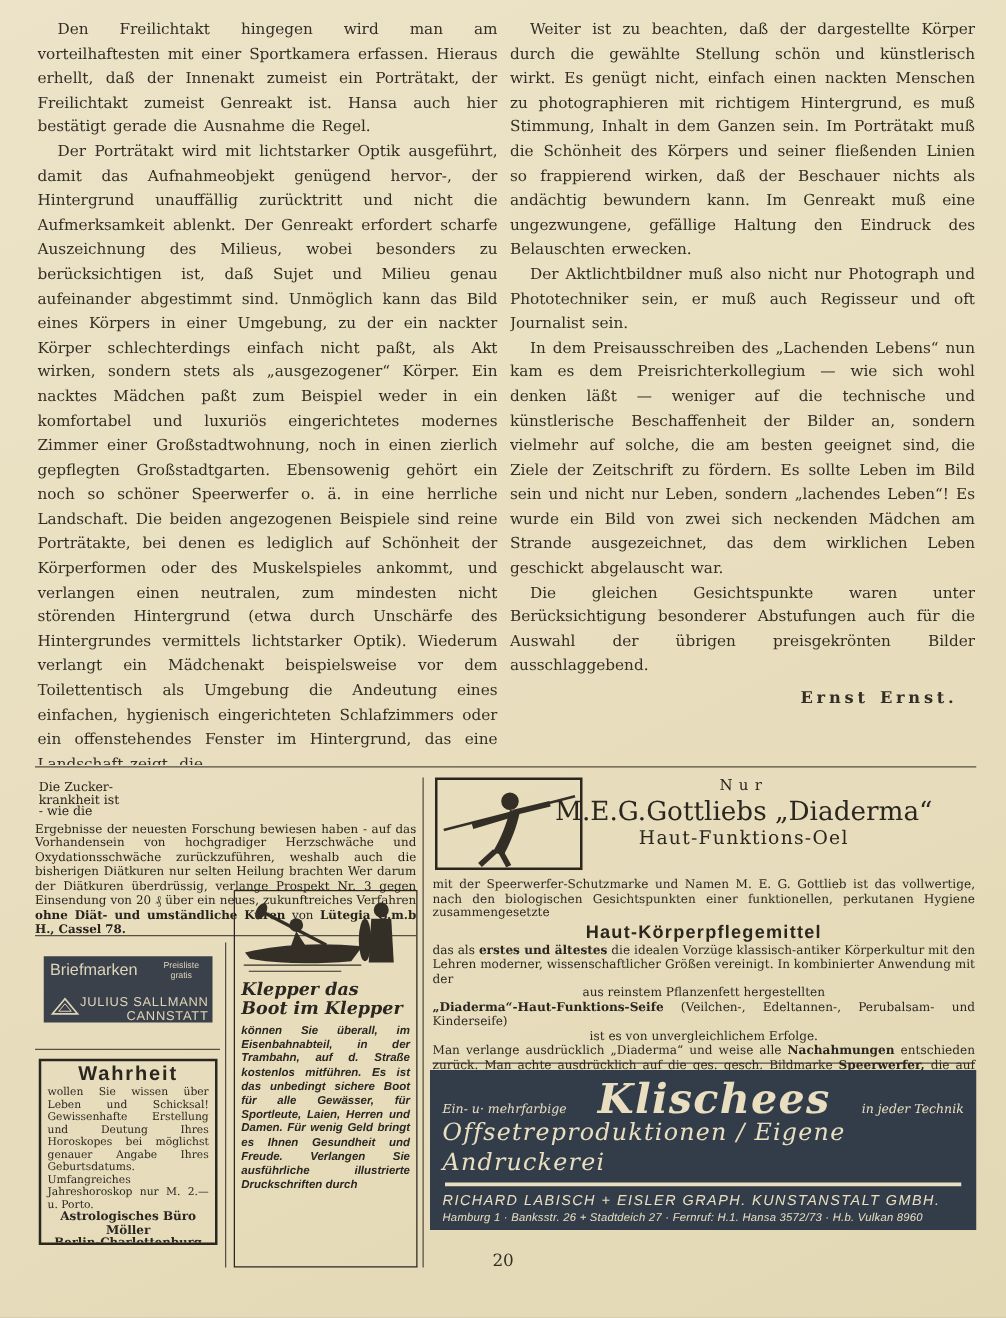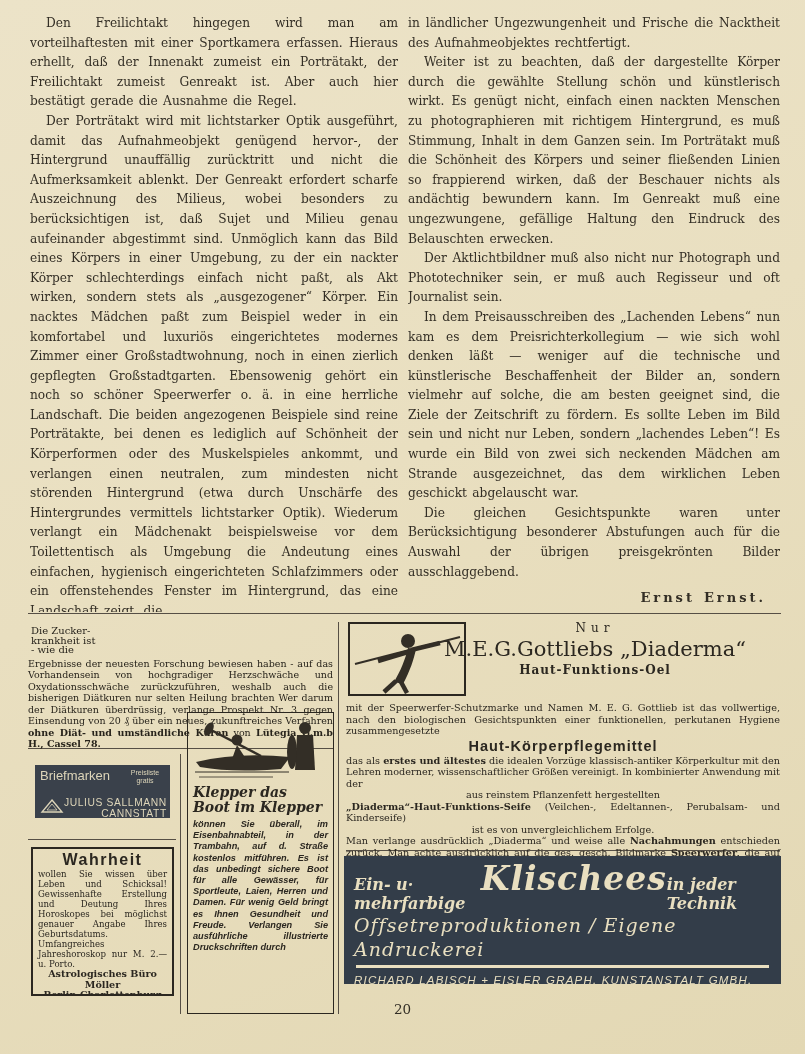--- a/index.html
+++ b/index.html
@@ -86,38 +86,38 @@
   
   .ad-diaderma{position:absolute;left:346px;top:620px;width:434px;color:#2b2720;}
   .dia-top{position:relative;height:80px;}
   .dia-fig{
     position:absolute;left:2px;top:2px;width:118px;height:74px;
     border:2px solid #2b2720;box-sizing:border-box;
   }
   .dia-head{margin-left:64px;text-align:center;}
   .dia-nur{font-size:12px;letter-spacing:5px;line-height:16px;}
   .dia-title{font-size:21px;line-height:26px;white-space:nowrap;}
-  .dia-sub{font-weight:bold;font-size:12px;line-height:17px;letter-spacing:1px;}
+  .dia-sub{font-weight:normal;font-size:15px;line-height:17px;letter-spacing:1px;}
   .dia-body{font-size:9.7px;line-height:11.5px;text-align:justify;margin-top:2px;}
   .dia-body p{margin:0;}
   .dia-center{text-align:center;}
   .dia-mittel{
     text-align:center;font-family:"Liberation Sans",sans-serif;font-weight:bold;
     font-size:14.5px;line-height:16px;letter-spacing:1px;margin:1px 0;
   }
   .dia-firm{text-align:center;margin-top:2px;font-size:9.7px;}
   .dia-firm .big{font-family:"Liberation Sans",sans-serif;font-weight:bold;font-size:12px;letter-spacing:1px;}
   
   .ad-klischees{
     position:absolute;left:344px;top:856px;width:437px;height:128px;
     background:#333d49;color:#e9dfc0;box-sizing:border-box;padding:8px 10px 4px;
     overflow:hidden;
   }
   .kl-row1{display:flex;align-items:baseline;justify-content:space-between;}
-  .kl-pre,.kl-post{font-style:italic;font-size:16px;font-weight:bold;}
+  .kl-pre,.kl-post{font-style:italic;font-size:10px;}
   .kl-big{font-style:italic;font-weight:bold;font-size:33px;letter-spacing:1px;line-height:30px;}
   .kl-row2{font-style:italic;font-size:19px;letter-spacing:1px;line-height:24px;}
   .kl-bar{height:3px;background:#e9dfc0;margin:4px 2px 5px;}
   .kl-row3{
     font-family:"Liberation Sans",sans-serif;font-style:italic;
     font-size:11.5px;letter-spacing:1.2px;line-height:14px;white-space:nowrap;
   }
   .kl-row4{
     font-family:"Liberation Sans",sans-serif;font-style:italic;
     font-size:9px;letter-spacing:.2px;line-height:12px;white-space:nowrap;
@@ -129,25 +129,24 @@
   }
   svg .ink{fill:#332e26;}
   svg .ink-s{stroke:#332e26;fill:none;}
 </style>
 </head>
 <body>
 
 <div class="page">
 
   <div class="col col-left">
-    <p class="para">Den Freilichtakt hingegen wird man am vorteilhaftesten mit einer Sportkamera erfassen. Hieraus erhellt, daß der Innenakt zumeist ein Porträtakt, der Freilichtakt zumeist Genreakt ist. Aber auch hier bestätigt gerade die Ausnahme die Regel.</p>
+    <p class="para">Den Freilichtakt hingegen wird man am vorteilhaftesten mit einer Sportkamera erfassen. Hieraus erhellt, daß der Innenakt zumeist ein Porträtakt, der Freilichtakt zumeist Genreakt ist. Hansa auch hier bestätigt gerade die Ausnahme die Regel.</p>
     <p class="para">Der Porträtakt wird mit lichtstarker Optik ausgeführt, damit das Aufnahmeobjekt genügend hervor-, der Hintergrund unauffällig zurücktritt und nicht die Aufmerksamkeit ablenkt. Der Genreakt erfordert scharfe Auszeichnung des Milieus, wobei besonders zu berücksichtigen ist, daß Sujet und Milieu genau aufeinander abgestimmt sind. Unmöglich kann das Bild eines Körpers in einer Umgebung, zu der ein nackter Körper schlechterdings einfach nicht paßt, als Akt wirken, sondern stets als „ausgezogener“ Körper. Ein nacktes Mädchen paßt zum Beispiel weder in ein komfortabel und luxuriös eingerichtetes modernes Zimmer einer Großstadtwohnung, noch in einen zierlich gepflegten Großstadtgarten. Ebensowenig gehört ein noch so schöner Speerwerfer o. ä. in eine herrliche Landschaft. Die beiden angezogenen Beispiele sind reine Porträtakte, bei denen es lediglich auf Schönheit der Körperformen oder des Muskelspieles ankommt, und verlangen einen neutralen, zum mindesten nicht störenden Hintergrund (etwa durch Unschärfe des Hintergrundes vermittels lichtstarker Optik). Wiederum verlangt ein Mädchenakt beispielsweise vor dem Toilettentisch als Umgebung die Andeutung eines einfachen, hygienisch eingerichteten Schlafzimmers oder ein offenstehendes Fenster im Hintergrund, das eine Landschaft zeigt, die</p>
   </div>
   <div class="col col-right">
-    <p class="para no-indent">in ländlicher Ungezwungenheit und Frische die Nacktheit des Aufnahmeobjektes rechtfertigt.</p>
     <p class="para">Weiter ist zu beachten, daß der dargestellte Körper durch die gewählte Stellung schön und künstlerisch wirkt. Es genügt nicht, einfach einen nackten Menschen zu photographieren mit richtigem Hintergrund, es muß Stimmung, Inhalt in dem Ganzen sein. Im Porträtakt muß die Schönheit des Körpers und seiner fließenden Linien so frappierend wirken, daß der Beschauer nichts als andächtig bewundern kann. Im Genreakt muß eine ungezwungene, gefällige Haltung den Eindruck des Belauschten erwecken.</p>
     <p class="para">Der Aktlichtbildner muß also nicht nur Photograph und Phototechniker sein, er muß auch Regisseur und oft Journalist sein.</p>
     <p class="para">In dem Preisausschreiben des „Lachenden Lebens“ nun kam es dem Preisrichterkollegium — wie sich wohl denken läßt — weniger auf die technische und künstlerische Beschaffenheit der Bilder an, sondern vielmehr auf solche, die am besten geeignet sind, die Ziele der Zeitschrift zu fördern. Es sollte Leben im Bild sein und nicht nur Leben, sondern „lachendes Leben“! Es wurde ein Bild von zwei sich neckenden Mädchen am Strande ausgezeichnet, das dem wirklichen Leben geschickt abgelauscht war.</p>
     <p class="para">Die gleichen Gesichtspunkte waren unter Berücksichtigung besonderer Abstufungen auch für die Auswahl der übrigen preisgekrönten Bilder ausschlaggebend.</p>
     <p class="signature">Ernst Ernst.</p>
   </div>
 
   <div class="rule rule-main"></div>
   <div class="rule rule-zk"></div>
   <div class="rule rule-bf"></div>

